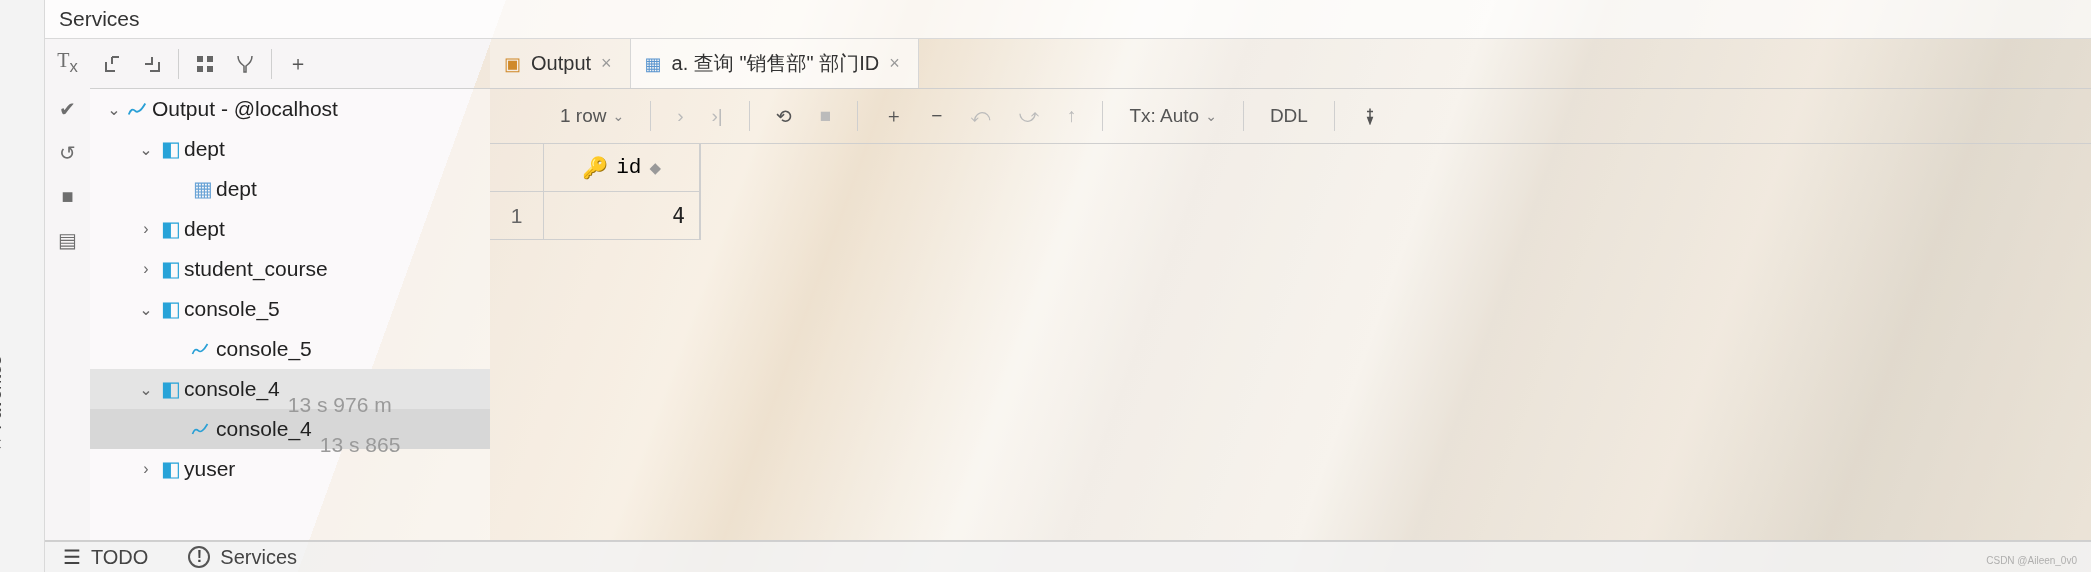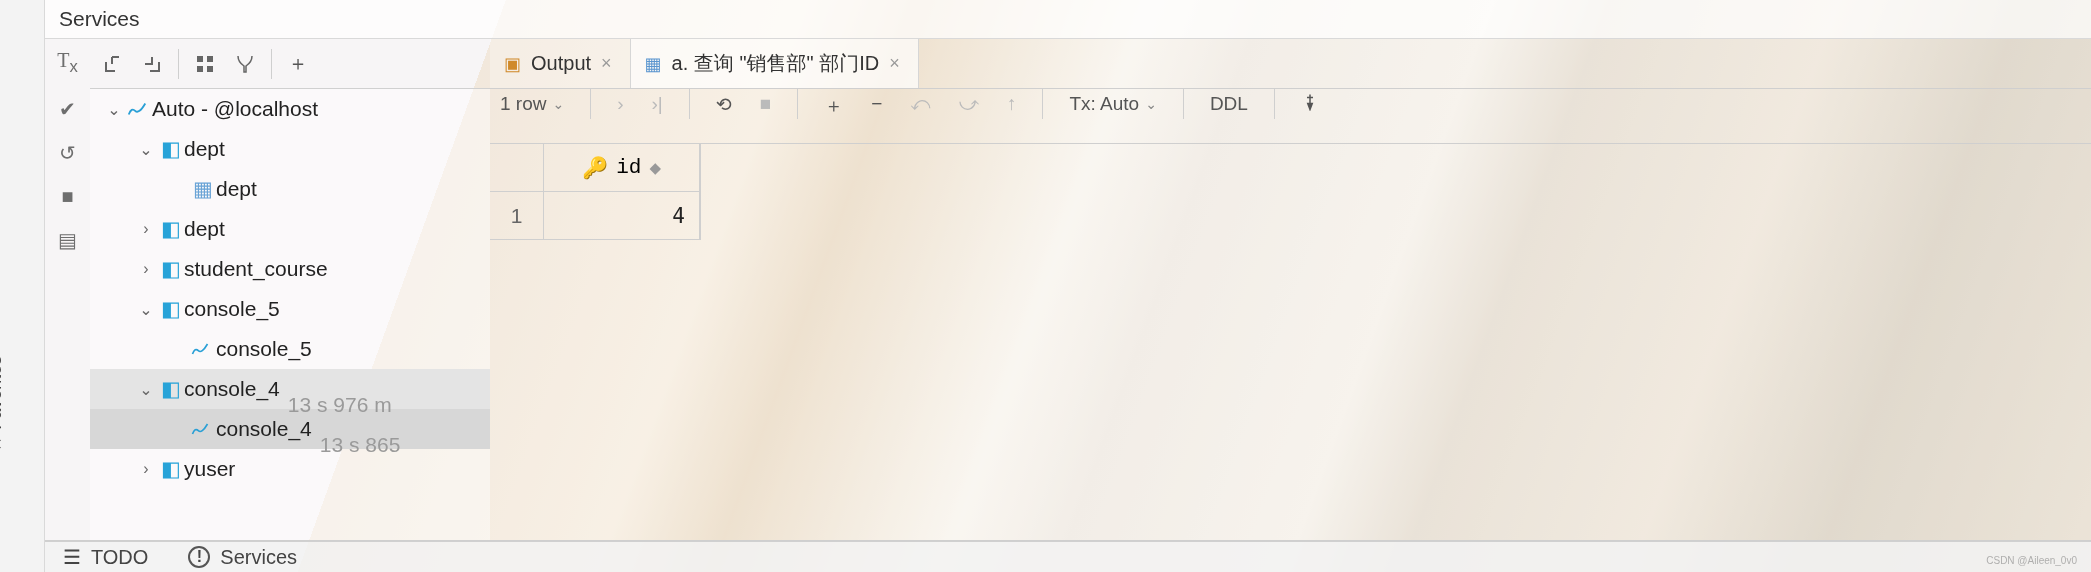--- a/index.html
+++ b/index.html
@@ -98,23 +98,23 @@
   display: flex; align-items: center; gap: 10px;
   padding: 0 18px 0 14px;
   font-size: 20px; color: #333;
   border-right: 1px solid #d6d6d6;
   background: rgba(255,255,255,0.25);
 }
 .tab.active { background: rgba(255,255,255,0.7); }
 .tab .close { color: #9a9a9a; font-size: 18px; }
 .tab .ticon { font-size: 18px; }
 .grid-tb {
-  height: 55px; display: flex; align-items: flex-start;
+  height: 55px; display: flex; align-items: center;
   border-bottom: 1px solid #cfcfcf;
-  gap: 8px;
+  padding-left: 60px; gap: 8px;
   font-size: 19px; color: #555;
 }
 .grid-tb .btn { padding: 4px 10px; display:flex; align-items:center; gap:6px; }
 .grid-tb .sep { width: 1px; height: 30px; background: #cfcfcf; margin: 0 8px; }
 .grid-tb .chevd { color:#888; font-size:14px; }
 
 .dgrid {
   display: inline-block;
   border-right: 1px solid #cfcfcf;
   font-size: 21px;
@@ -203,21 +203,21 @@
 
     <div class="tree">
       <div class="tree-row">
         <span class="spacer" style="width:12px"></span>
         <span class="chev">⌄</span>
         <span class="sql-icon">
           <svg width="22" height="22" viewBox="0 0 24 24">
               <path d="M3 18 Q6 10 10 14 Q14 18 21 6" stroke="#2aa0d6" stroke-width="2" fill="none"></path>
             </svg>
         </span>
-        <span>Auto - @localhost</span>
+        <span>Output - @localhost</span>
       </div>
 
       <div class="tree-row">
         <span class="spacer" style="width:44px"></span>
         <span class="chev">⌄</span>
         <span class="ds-icon">◧</span>
         <span>dept</span>
       </div>
       <div class="tree-row">
         <span class="spacer" style="width:100px"></span>

